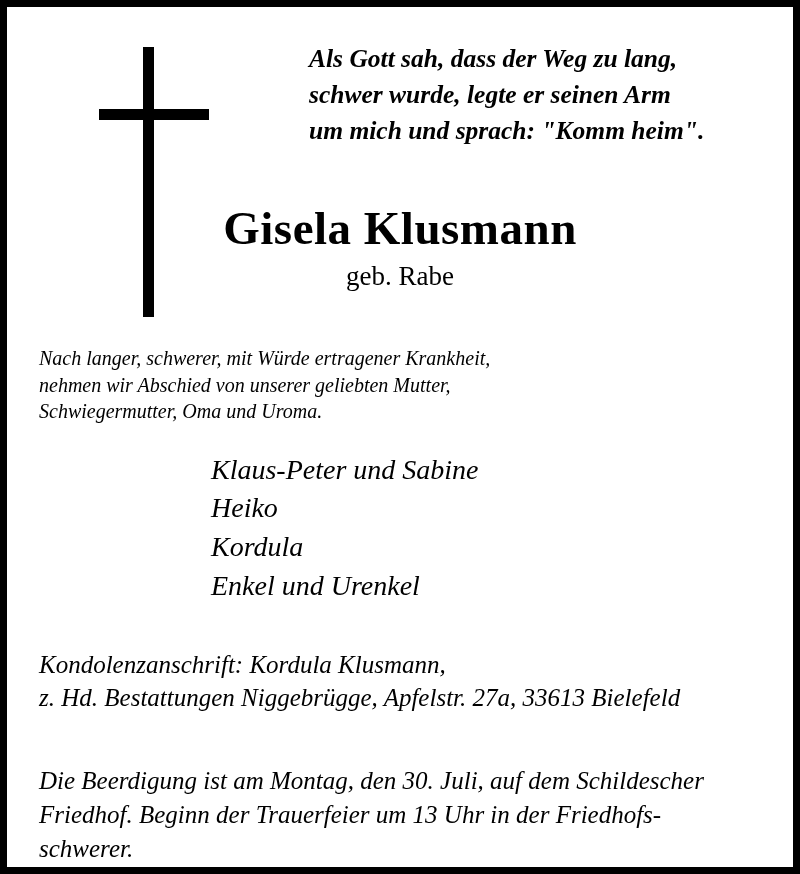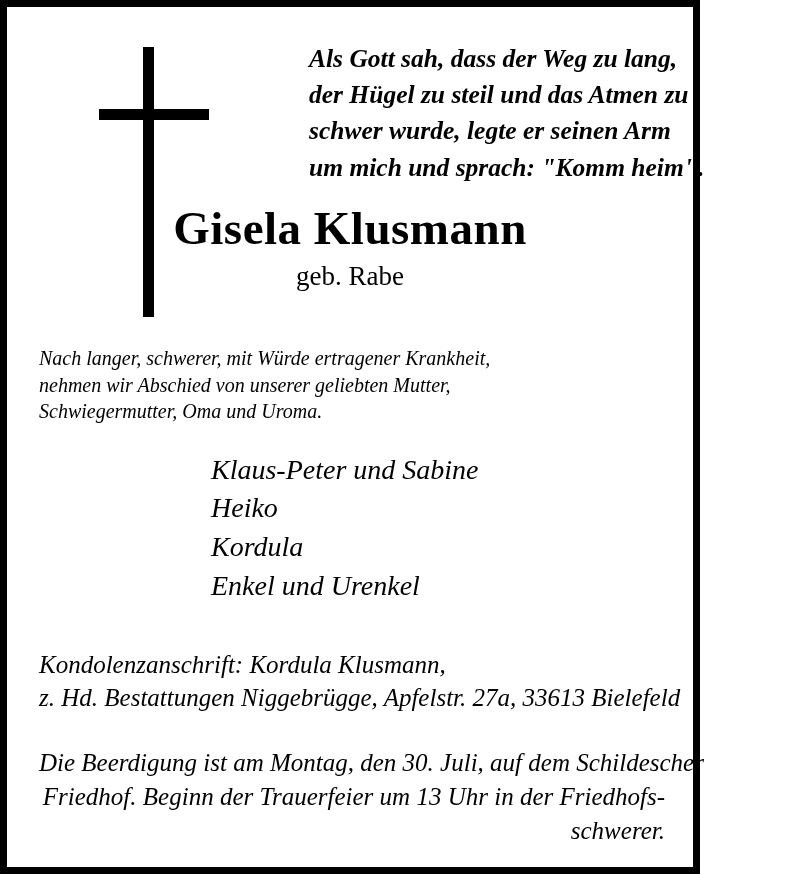--- a/index.html
+++ b/index.html
@@ -10,21 +10,21 @@
   body {
     width: 800px;
     height: 874px;
     font-family: "Liberation Serif", serif;
     color: #000000;
     overflow: hidden;
   }
   .obituary {
     position: relative;
     box-sizing: border-box;
-    width: 700px;
+    width: 800px;
     height: 874px;
     border: 7px solid #000000;
     background: #ffffff;
     padding: 0;
   }
   .inner {
     position: relative;
     box-sizing: border-box;
     width: 100%;
     height: 100%;
@@ -127,44 +127,42 @@
 
   .address {
     margin-top: 43px;
     font-style: italic;
     font-size: 25px;
     line-height: 1.32;
   }
   .address div { white-space: nowrap; }
 
   .funeral {
-    margin-top: 32px;
+    margin-top: 50px;
     font-style: italic;
     font-size: 25px;
     line-height: 1.35;
-    text-align: right;
   }
   .funeral div { white-space: nowrap; }
 </style>
 </head>
 <body>
 
 <div class="obituary">
   <div class="inner">
 
     <div class="top-row">
       <div class="cell cross-cell">
         <div class="cross">
           <div class="vbar"></div>
           <div class="hbar"></div>
         </div>
       </div>
       <div class="verse">
         <div>Als Gott sah, dass der Weg zu lang,</div>
-        <div>der Hügel zu steil und das Atmen zu</div>
         <div>schwer wurde, legte er seinen Arm</div>
         <div>um mich und sprach: "Komm heim".</div>
       </div>
     </div>
 
     <div class="name-block">
       <div class="name">Gisela Klusmann</div>
       <div class="maiden">geb. Rabe</div>
     </div>
 

